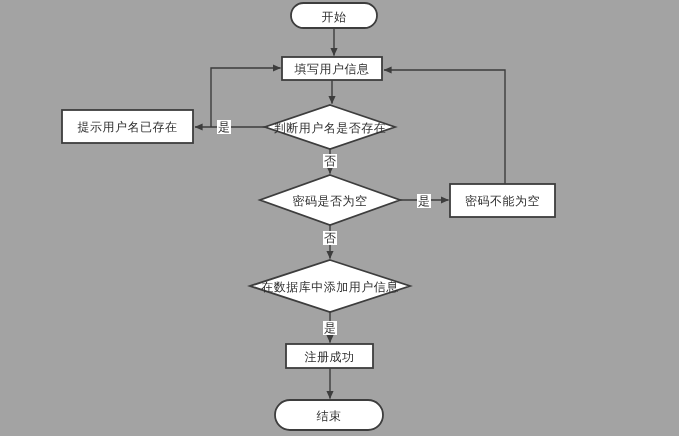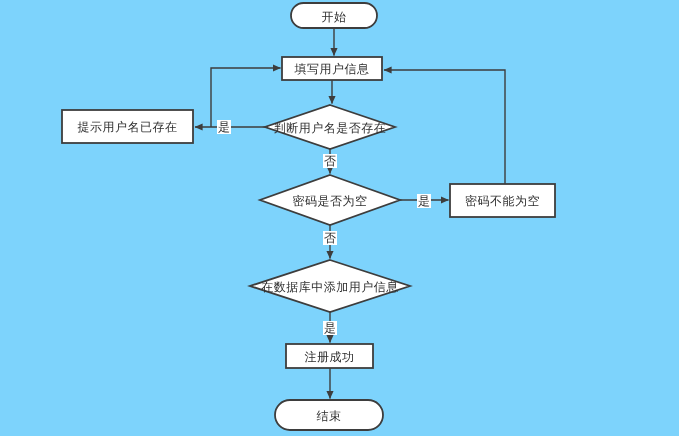--- a/index.html
+++ b/index.html
@@ -4,21 +4,21 @@
 <style>
   html, body {
     margin: 0;
     padding: 0;
     background: #ffffff;
   }
   .canvas-wrap {
     width: 679px;
     height: 436px;
     position: relative;
-    background: #7dd3fc;
+    background: #a3a3a3;
     overflow: hidden;
   }
   svg { display: block; }
   .shape {
     fill: #ffffff;
     stroke: #3d3d3d;
     stroke-width: 1.8;
   }
   .connector {
     fill: none;

